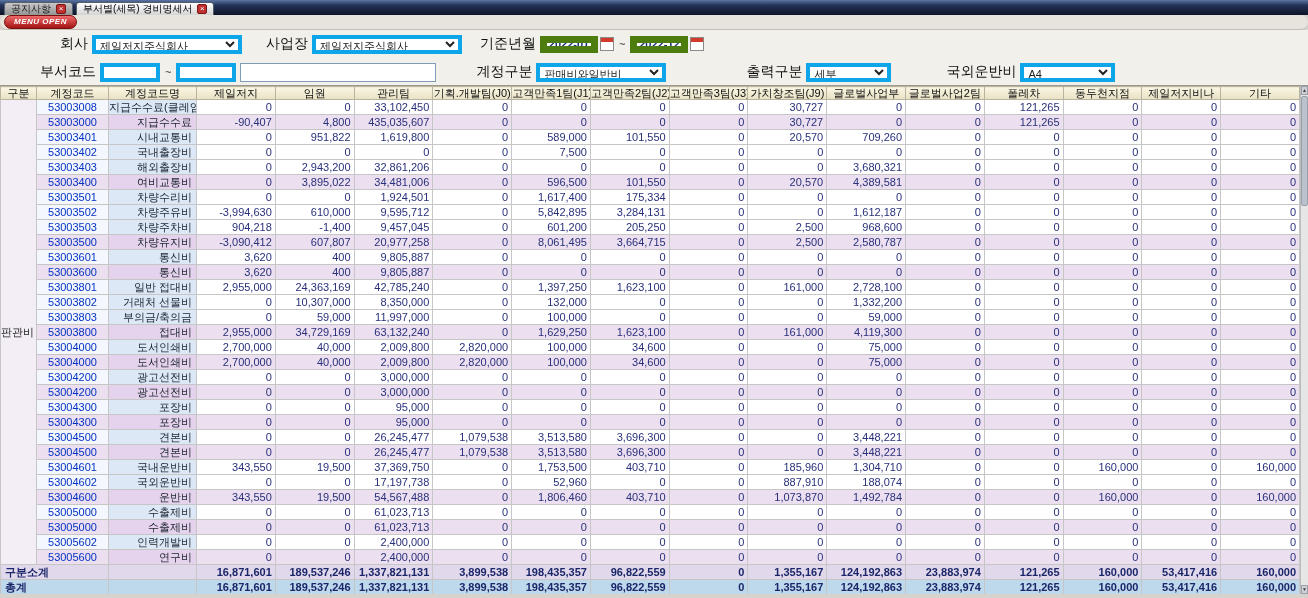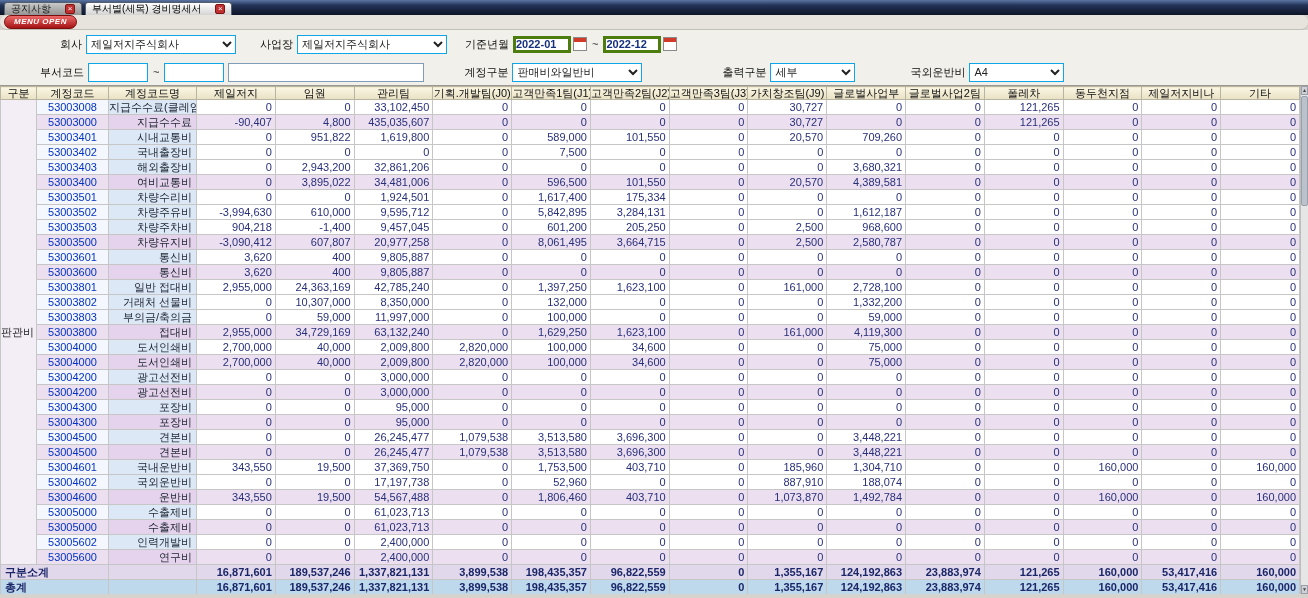--- a/index.html
+++ b/index.html
@@ -8,43 +8,43 @@
     width:1308px; height:598px; position:relative;
     font-family:"Liberation Sans","DejaVu Sans",sans-serif;
     background:#d6d3ce; font-size:11px;
   }
   
   .tabbar {
     height:15px; display:flex; align-items:flex-end; gap:3px; padding-left:4px;
     background:linear-gradient(180deg,#5a76a4 0%,#243358 35%,#0c1426 100%);
   }
   .tab {
-    height:13px; display:flex; align-items:center; gap:14px; padding:0 6px;
+    height:13px; display:flex; align-items:center; gap:5px; padding:0 6px;
     font-size:10px; border:1px solid #55606e; border-bottom:none; border-radius:3px 3px 0 0;
     cursor:default; white-space:nowrap;
   }
   .tab.inactive { background:linear-gradient(#c9c9c9,#949494); color:#1a1a1a; }
   .tab.active   { background:linear-gradient(#ffffff,#d4d4d4); color:#000; }
   .tab-close {
     width:10px; height:10px; background:#c03030; border:1px solid #7e1515; border-radius:2px;
     color:#fff; font-size:8px; line-height:8px; text-align:center;
   }
   
   .toolbar { height:15px; background:#e6e4dc; border-bottom:1px solid #c2c0b6; display:flex; align-items:center; padding-left:4px;border-radius:7px; }
   .menu-open {
     background:linear-gradient(#ee6a6a,#a51414); border:1px solid #7c0d0d; border-radius:8px;
     color:#fff; font-size:8px; font-weight:bold; font-style:italic; letter-spacing:.5px;
     padding:1px 9px 2px; line-height:9px; cursor:pointer;
   }
   
   .filters { height:56px; background:#f1f0ea; border-bottom:1px solid #9a9890; }
   .filter-row { display:flex; align-items:center; height:28px; }
-  .flabel { font-size:11px; color:#101010; white-space:nowrap; }
-  select.ctl, input.ctl { height:19px; font-size:11px; border:1px solid #0ea5e9; background:#fff; color:#222; }
-  .date-input { width:58px; height:17px; border:3px solid #4d7c0f; font-size:11px; font-weight:bold; color:#15307c; text-align:left; background:#fff; }
+  .flabel { font-size:14px; color:#101010; white-space:nowrap; }
+  select.ctl, input.ctl { height:19px; font-size:11px; border:4px solid #0ea5e9; background:#fff; color:#222; }
+  .date-input { width:58px; height:17px; border:7px solid #4d7c0f; font-size:11px; font-weight:bold; color:#15307c; text-align:center; background:#fff; }
   .tilde { margin:0 5px; color:#333; }
   .cal-icon { width:14px; height:14px; margin-left:2px; border:1px solid #8a8a8a; background:linear-gradient(180deg,#d23a2a 0,#d23a2a 4px,#fff 4px); display:inline-block; }
   .wide-box { width:196px; height:19px; border:1px solid #7f9db9; background:#fff; margin-left:4px; }
   
   .grid-wrap { position:absolute; top:86px; left:0; width:1300px; height:508px; overflow:hidden; background:#fff; }
   table { border-collapse:collapse; table-layout:fixed; width:100%; }
   th,td { border:1px solid #c6c6c6; font-size:11px; overflow:hidden; white-space:nowrap; }
   thead th { height:12px; line-height:12px; background:linear-gradient(#faf6e3,#e9e1c4); font-weight:normal; color:#101010; text-align:center; border-color:#b8b4a2; }
   tbody td { height:14px; line-height:14px; }
   td.code { color:#0433c4; text-align:center; background:#f4f8fe;margin-top:28px; }

